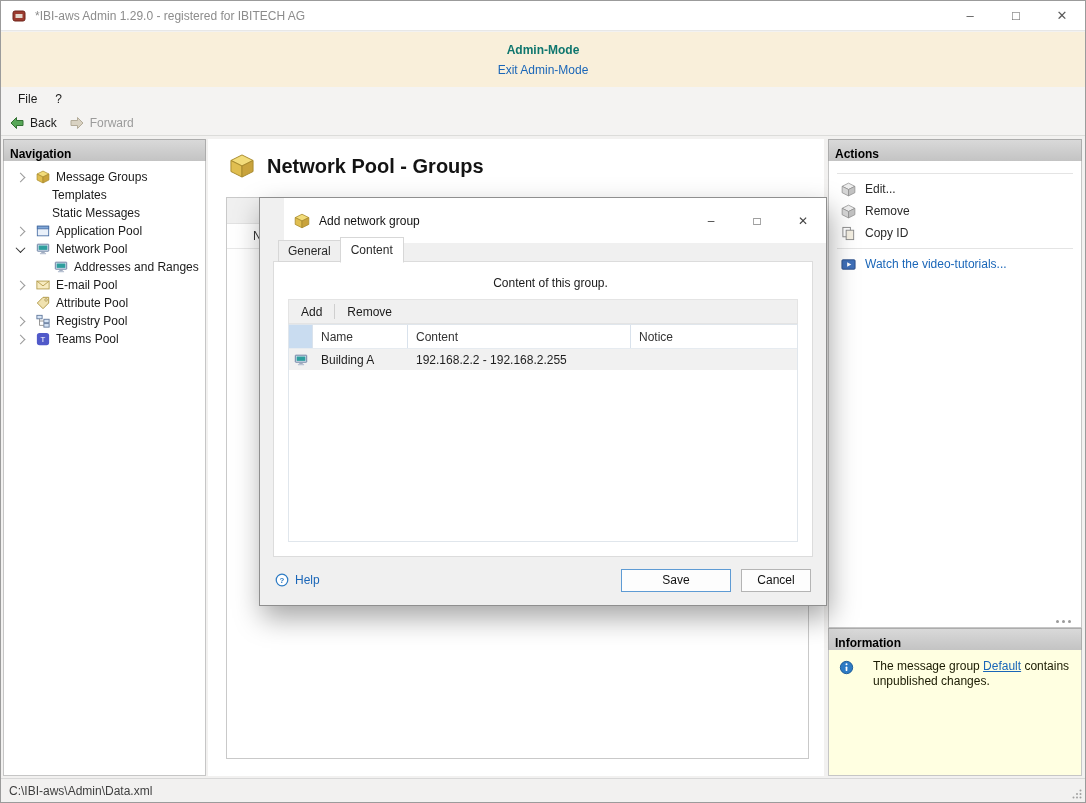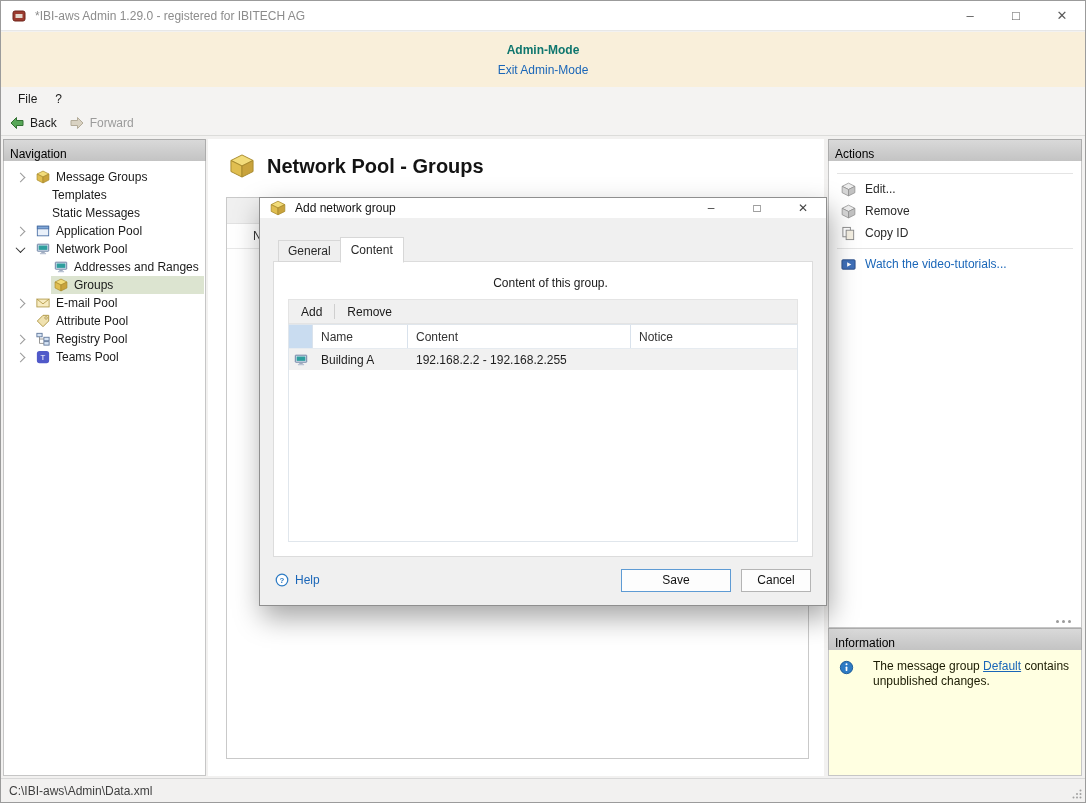--- a/index.html
+++ b/index.html
@@ -24,21 +24,21 @@
   
   .menubar { position:absolute; top:86px; left:0; right:0; height:23px; background:#F4F3F2;
     display:flex; align-items:center; padding-left:8px; }
   .menu-item { padding:3px 9px; }
   .toolbar { position:absolute; top:109px; left:0; right:0; height:26px; background:#F4F3F2;
     border-bottom:1px solid #DCDCDA; display:flex; align-items:center; padding-left:8px; gap:12px; }
   .tb-btn { display:flex; align-items:center; gap:5px; }
   .tb-btn.disabled .tb-label { color:#9B9B9B; }
   
   .panel-header { height:30px; background:linear-gradient(#D9D9D9,#BCBCBC); border:1px solid #ACACAC;
-    display:flex; align-items:center; padding-left:6px; font-weight:normal; color:#000; }
+    display:flex; align-items:center; padding-left:6px; font-weight:bold; color:#000; }
   
   .nav-panel { position:absolute; left:2px; top:138px; width:203px; height:637px; }
   .nav-body { position:absolute; top:22px; bottom:0; left:0; right:0; background:#FFF;
     border:1px solid #C6C6C6; border-top:none; padding-top:7px; overflow:hidden; }
   .tree-row { height:18px; display:flex; align-items:center; cursor:default; }
   .chev-box { width:16px; margin-left:8px; display:flex; align-items:center; justify-content:center; flex:none; }
   .chev { width:7px; height:7px; border-right:1.5px solid #9A9A9A; border-bottom:1.5px solid #9A9A9A;
     transform:rotate(-45deg); }
   .chev.open { border-color:#2F2F2F; transform:rotate(45deg) translate(-1px,-1px); }
   .tree-row .ticon { margin-left:8px; flex:none; }
@@ -71,21 +71,21 @@
     border:1px solid #C6C6C6; border-top:none; padding:9px 8px 0 10px; display:flex; gap:19px; align-items:flex-start; }
   .info-text { width:205px; line-height:15px; color:#1A1A00; }
   .info-link { color:#1A66B8; text-decoration:underline; cursor:pointer; }
   
   .statusbar { position:absolute; left:0; right:0; bottom:0; height:24px; background:#F2F1F0;
     border-top:1px solid #D8D8D8; display:flex; align-items:center; padding-left:8px; color:#3F3F3F; }
   .resize-grip { position:absolute; right:2px; bottom:2px; }
   
   .dialog { position:absolute; left:258px; top:196px; width:568px; height:409px; background:#F0F0F0;
     border:1px solid #8F8F8F; box-shadow:3px 12px 26px rgba(0,0,0,0.35); z-index:10; }
-  .d-titlebar { height:20px; background:#FFF; display:flex; align-items:center; }
+  .d-titlebar { height:45px; background:#FFF; display:flex; align-items:center;margin-left:24px; }
   .d-titlebar .dlogo { margin-left:10px; flex:none; }
   .d-title { margin-left:9px; color:#111; }
   .d-controls { margin-left:auto; display:flex; height:100%; }
   .d-winbtn { width:46px; height:100%; display:flex; align-items:center; justify-content:center;
     color:#444; font-size:12px; }
   .d-tabs { position:absolute; left:18px; top:40px; height:24px; display:flex; align-items:flex-end; z-index:2; }
   .tab { padding:3px 9px; background:#EFEFEF; border:1px solid #D7D7D7; margin-right:-1px; color:#2A2A2A; cursor:pointer; }
   .tab.active { background:#FFF; border-bottom:1px solid #FFF; padding:5px 10px; margin-bottom:-1px; z-index:3; }
   .d-panel { position:absolute; left:13px; right:13px; top:63px; height:296px; background:#FFF; border:1px solid #DCDCDC; }
   .d-desc { padding:14px 0 0 15px;text-align:center; }
@@ -207,31 +207,20 @@
         <span class="sp1"></span>
         <svg class="ticon" style="margin-left:0" width="14" height="14" viewBox="0 0 16 16">
           <rect x="1.5" y="2.5" width="13" height="8" rx="0.5" fill="#DCE6F2" stroke="#5E7599"></rect>
           <rect x="3" y="4" width="10" height="5" fill="#2E9E9E"></rect>
           <rect x="6" y="11" width="4" height="1.5" fill="#9AA7BC"></rect>
           <rect x="4.5" y="12.5" width="7" height="1.5" fill="#B9C2D2"></rect>
         </svg>
         <span class="tlabel">Addresses and Ranges</span>
       </div>
 
-      <div class="tree-row">
-        <span class="sp-sel"></span>
-        <span class="selbox">
-          <svg class="ticon" style="margin-left:0" width="14" height="14" viewBox="0 0 16 16">
-            <path d="M8 1.2 L14.8 4.6 L8 8 L1.2 4.6 Z" fill="#F2DC7A" stroke="#A98B2D" stroke-width="0.8"></path>
-            <path d="M1.2 4.6 L8 8 L8 14.8 L1.2 11.4 Z" fill="#E0BE50" stroke="#A98B2D" stroke-width="0.8"></path>
-            <path d="M14.8 4.6 L8 8 L8 14.8 L14.8 11.4 Z" fill="#C9A33C" stroke="#A98B2D" stroke-width="0.8"></path>
-          </svg>
-          <span class="tlabel">Groups</span>
-        </span>
-      </div>
 
       <div class="tree-row">
         <span class="chev-box">
             <i class="chev"></i>
           </span>
         <svg class="ticon" width="14" height="14" viewBox="0 0 16 16">
           <rect x="1" y="3.5" width="14" height="9" fill="#F7EBC0" stroke="#B29A4A"></rect>
           <path d="M1 3.5 L8 9 L15 3.5" fill="none" stroke="#B29A4A"></path>
         </svg>
         <span class="tlabel">E-mail Pool</span>

